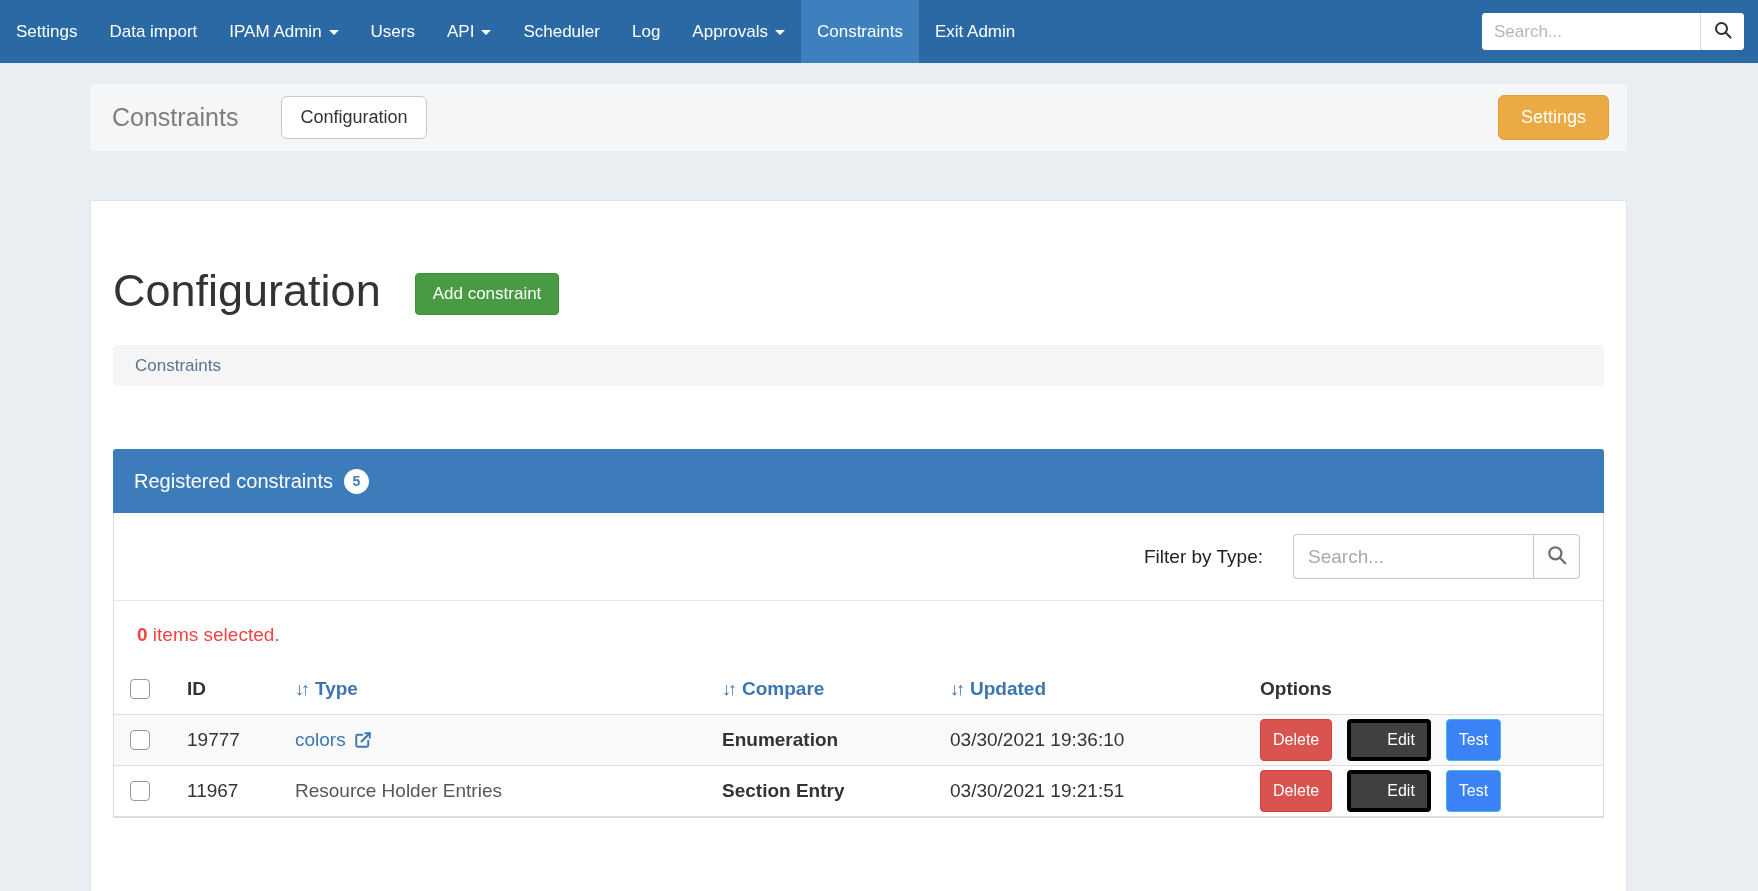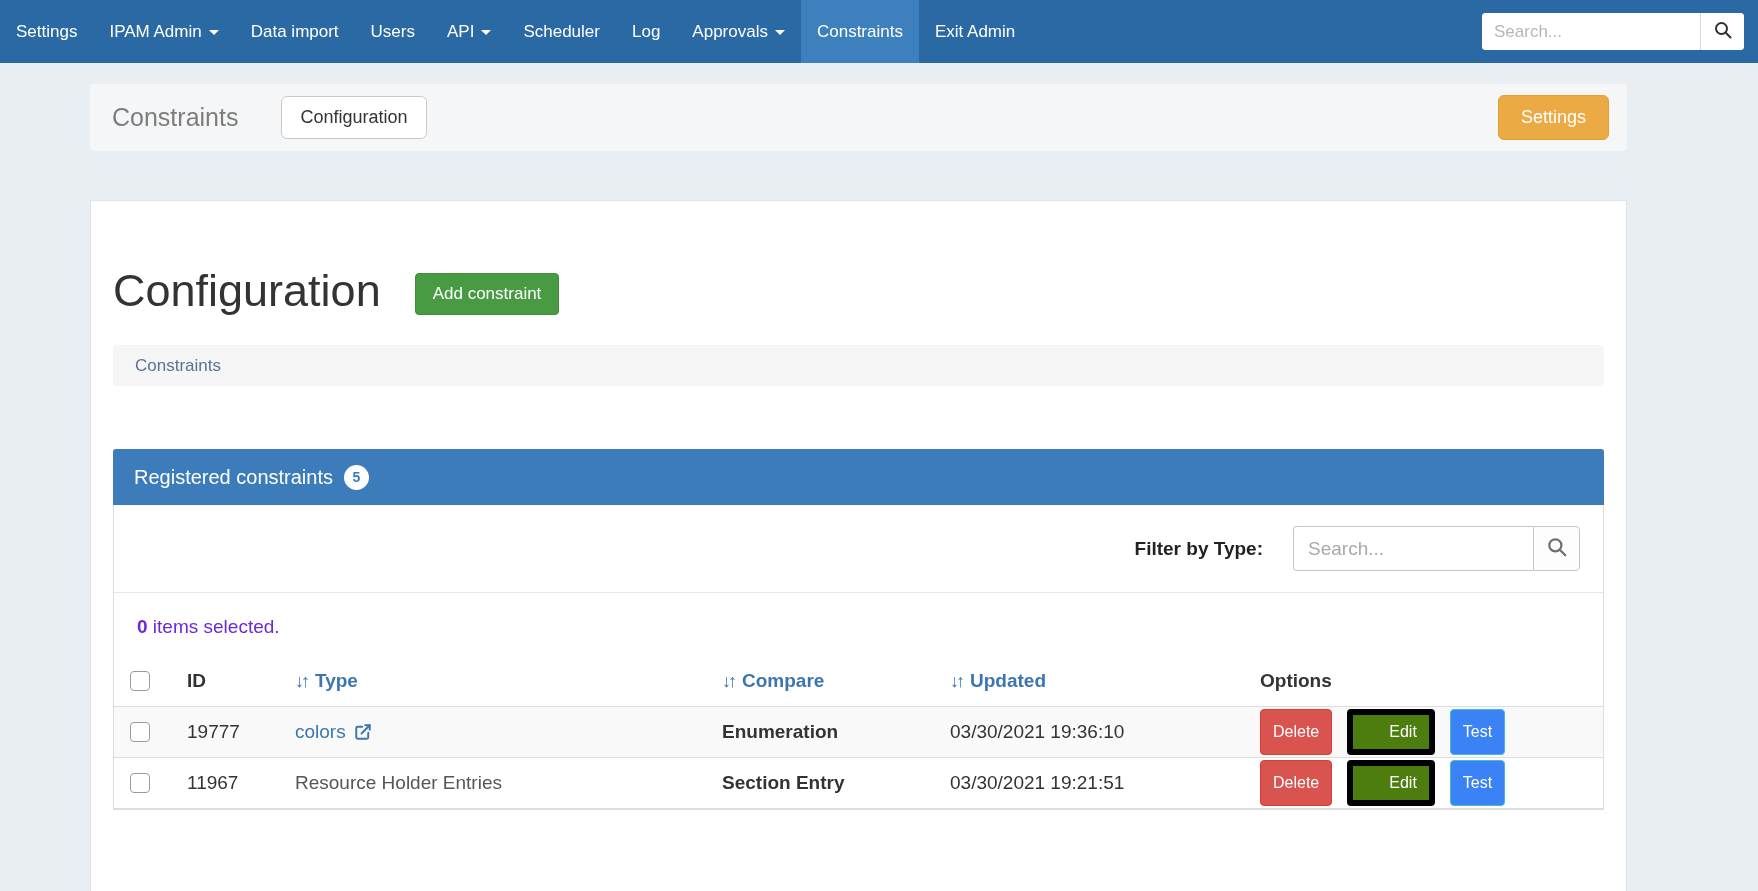--- a/index.html
+++ b/index.html
@@ -42,48 +42,48 @@
   .page-title { font-size:45px; color:#333; font-weight:400; letter-spacing:0; }
   .add-btn { margin-left:34px; margin-top:6px; background:#489b42; border:1px solid #3f8c39;
     border-radius:4px; padding:10px 17px; font-size:17px; color:#fff; cursor:pointer;
     font-family:"Liberation Sans",sans-serif; }
   .breadcrumb { margin-top:28px; height:41px; background:#f5f5f5; border-radius:4px;
     display:flex; align-items:center; padding:0 22px; }
   .breadcrumb a { color:#5a7391; font-size:17px; text-decoration:none; cursor:pointer; }
 
   
   .panel { margin-top:63px; }
-  .panel-heading { height:56px; background:#3d7cba; border-radius:3px 3px 0 0;
+  .panel-heading { height:64px; background:#3d7cba; border-radius:3px 3px 0 0;
     display:flex; align-items:center; padding:0 21px; color:#fff; font-size:20px; }
   .badge { margin-left:11px; min-width:25px; height:25px; border-radius:13px;
     background:#fff; color:#3d7cba; font-size:14px; font-weight:bold;
     display:flex; align-items:center; justify-content:center; padding:0 7px; }
   .panel-body { border:1px solid #ddd; border-top:0; background:#fff; }
 
   .filter-row { height:88px; display:flex; align-items:center; justify-content:flex-end;
     gap:0; padding-right:23px; border-bottom:1px solid #e7e7e7; }
-  .filter-label { font-size:19px; font-weight:bold; color:#222; }
+  .filter-label { font-size:19px; font-weight:normal; color:#222; }
   .type-select { margin-left:13px; width:218px; height:45px; border:1px solid #b5b5b5;
     border-radius:8px; background:#fff; font-size:19px; color:#3c3c3c; padding:0 40px 0 16px;
     appearance:none; -webkit-appearance:none; cursor:pointer;
     font-family:"Liberation Sans",sans-serif; }
   .select-wrap { position:relative; }
   .select-wrap .chev { position:absolute; right:15px; top:17px; width:10px; height:10px;
     border-right:2px solid #333; border-bottom:2px solid #333; transform:rotate(45deg);
     pointer-events:none; }
   .table-search { margin-left:30px; display:flex; height:45px; }
   .table-search input { width:240px; height:45px; border:1px solid #c6c6c6; border-right:0;
     border-radius:4px 0 0 4px; padding:0 14px; font-size:19px; color:#333; outline:none;
     font-family:"Liberation Sans",sans-serif; }
   .table-search input::placeholder { color:#a9a9a9; }
   .table-search button { width:47px; border:1px solid #c6c6c6; border-radius:0 4px 4px 0;
     background:#fdfdfd; color:#666; cursor:pointer; display:flex; align-items:center;
     justify-content:center; }
 
-  .items-selected { padding:23px 0 20px 23px; font-size:19px; color:#6d28d9; }
+  .items-selected { padding:23px 0 20px 23px; font-size:19px; color:#ef4444; }
   .items-selected b { font-weight:bold; }
 
   table.grid { width:100%; border-collapse:collapse; table-layout:fixed; }
   table.grid col.c-sel { width:73px; } table.grid col.c-id { width:108px; }
   table.grid col.c-name { width:427px; } table.grid col.c-cmp { width:228px; }
   table.grid col.c-upd { width:310px; } table.grid col.c-opt { width:auto; }
   table.grid th { text-align:left; font-size:19px; padding:12px 0 14px 0;
     border-bottom:1px solid #ddd; color:#333; }
   table.grid th.sortable { color:#3b76b1; cursor:pointer; }
   .sort-ico { font-size:18px; letter-spacing:-3px; margin-right:8px; font-weight:bold; }
@@ -94,38 +94,38 @@
     display:inline-flex; align-items:center; gap:8px; }
   .cell-name .plain { color:#565656; }
   .cmp { font-weight:bold; }
   .chk { appearance:none; -webkit-appearance:none; width:20px; height:20px;
     border:1.5px solid #9a9a9a; border-radius:4px; background:#fff; cursor:pointer;
     margin-left:16px; display:block; }
   .opt-btns { display:flex; gap:15px; }
   .btn-sm { border:0; border-radius:4px; padding:8px 12px; font-size:16px; color:#fff;
     cursor:pointer; font-family:"Liberation Sans",sans-serif; }
   .btn-delete { background:#d9534f; border:1px solid #d43f3a; }
-  .btn-edit { background:#4d7c0f; border:6px solid #000000;padding-left:36px; }
+  .btn-edit { background:#404040; border:4px solid #000000;padding-left:36px; }
   .btn-test { background:#3b82f6; border:1px solid #46b8da; }
   .ext-ico svg { display:block; }
 </style>
 </head>
 <body>
 
 <div class="navbar">
   <div class="nav-items">
     <div class="nav-item">
         <span>Settings</span>
       </div>
     <div class="nav-item">
+        <span>Data import</span>
+      </div>
+    <div class="nav-item">
         <span>IPAM Admin</span>
         <span class="caret"></span>
-      </div>
-    <div class="nav-item">
-        <span>Data import</span>
       </div>
     <div class="nav-item">
         <span>Users</span>
       </div>
     <div class="nav-item">
         <span>API</span>
         <span class="caret"></span>
       </div>
     <div class="nav-item">
         <span>Scheduler</span>

